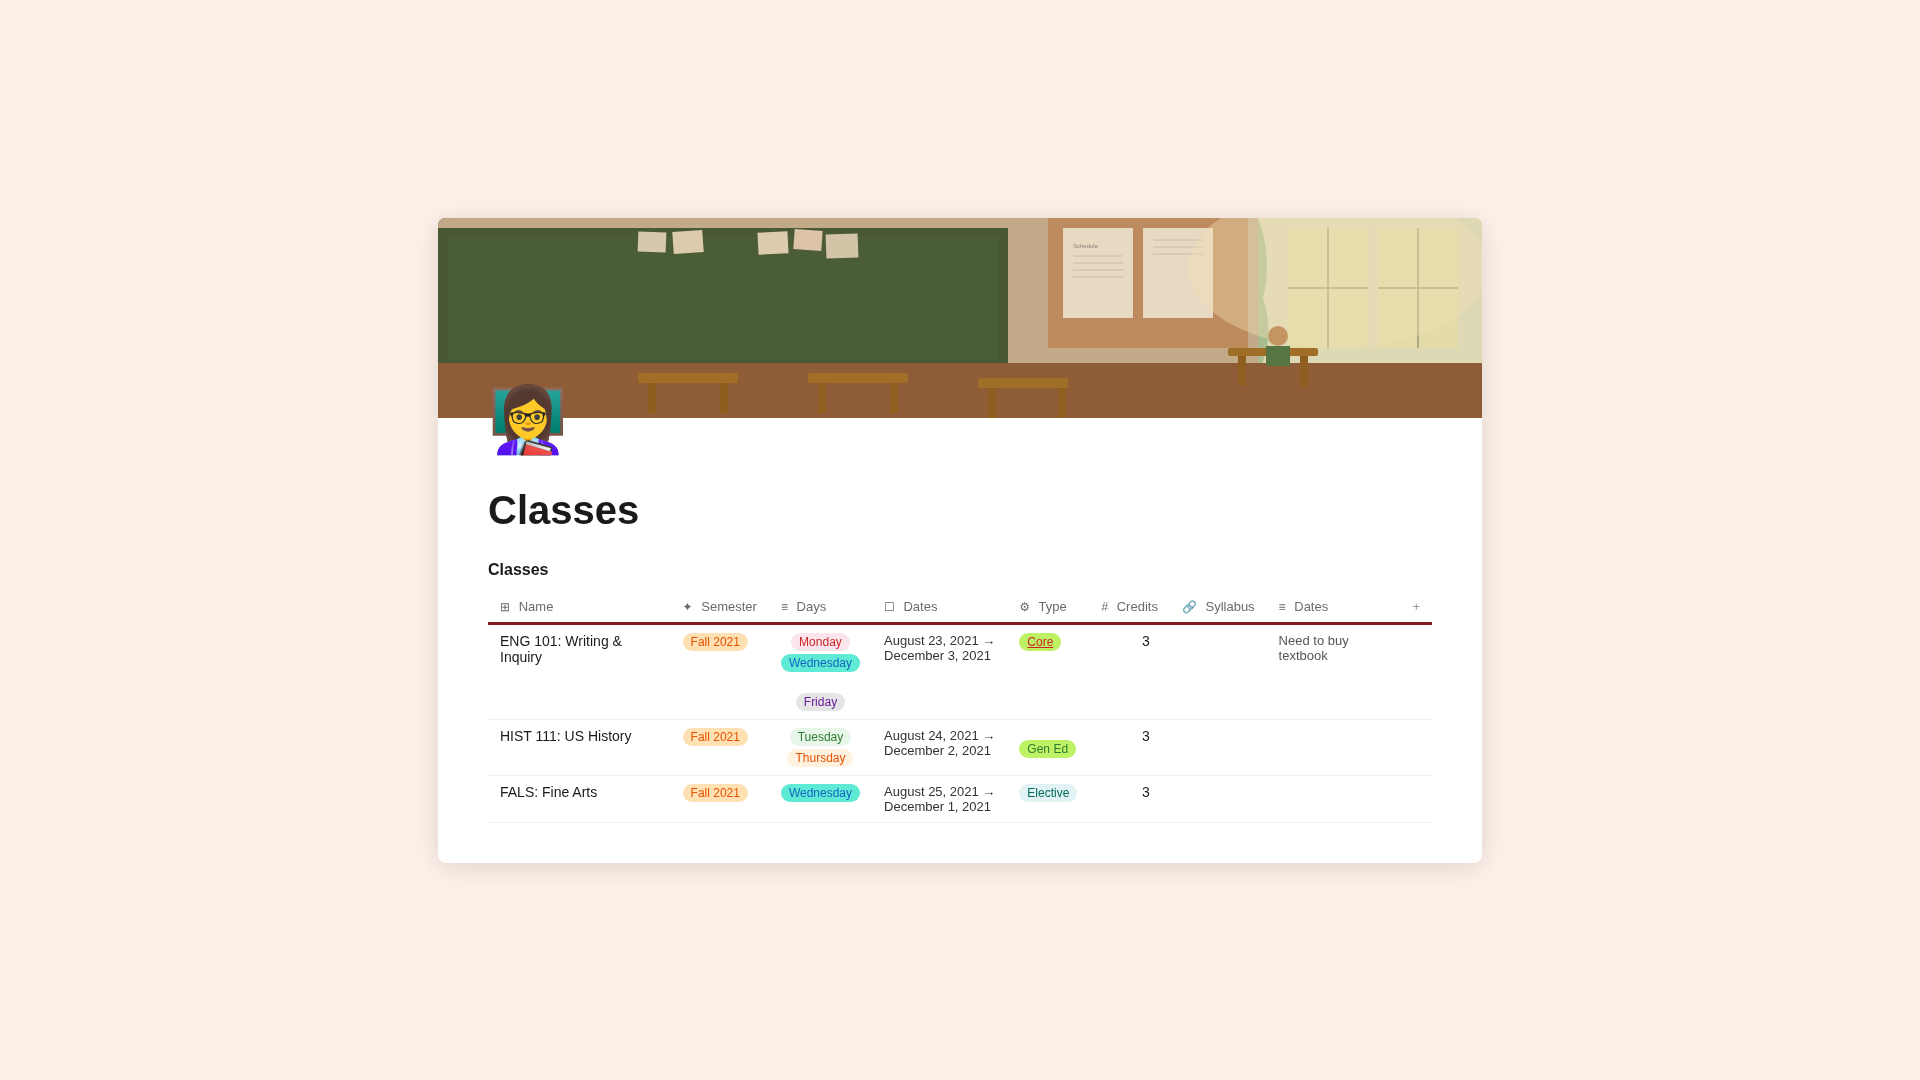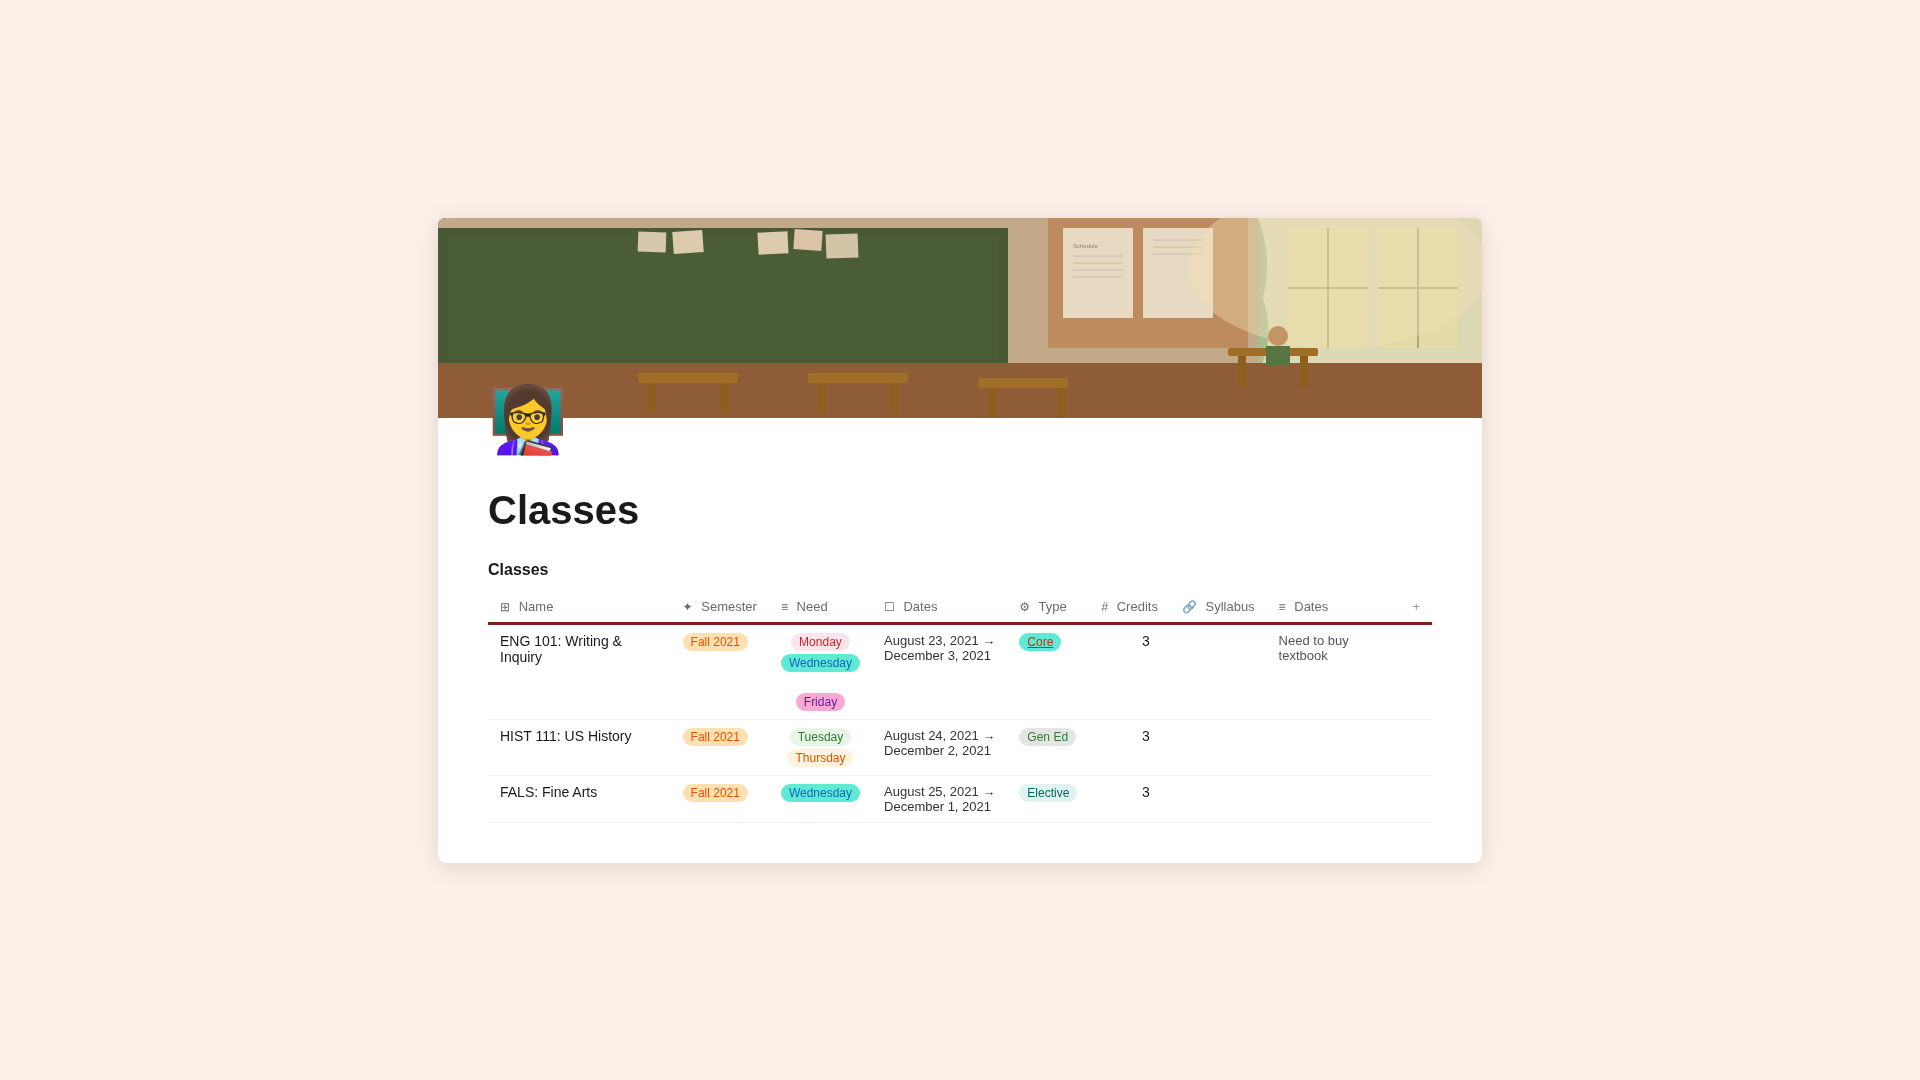--- a/index.html
+++ b/index.html
@@ -110,23 +110,23 @@
     .day-tags {
       display: flex;
       flex-direction: column;
       gap: 3px;
       align-items: center;
     }
     .tag-monday { background: #fce4ec; color: #c62828; }
     .tag-tuesday { background: #e8f5e9; color: #2e7d32; }
     .tag-wednesday { background: #5eead4; color: #1565c0; }
     .tag-thursday { background: #fff3e0; color: #e65100; }
-    .tag-friday { background: #f9a8d4; color: #6a1b9a; margin-top: 18px; }
-    .tag-core { background: #5eead4; color: #c62828; text-decoration: underline; }
-    .tag-gened { background: #e5e5e5; color: #2e7d32; }
+    .tag-friday { background: #e5e5e5; color: #6a1b9a; margin-top: 18px; }
+    .tag-core { background: #bef264; color: #c62828; text-decoration: underline; }
+    .tag-gened { background: #bef264; color: #2e7d32; margin-top: 12px; }
     .tag-elective { background: #e0f2f1; color: #00695c; }
     .cell-dates {
       white-space: nowrap;
       font-size: 13px;
       color: #333;
     }
     .cell-credits {
       text-align: right;
       padding-right: 20px;
     }
@@ -233,21 +233,21 @@
             <th>
               <span class="col-icon">⊞</span>
               <span>Name</span>
             </th>
             <th>
               <span class="col-icon">✦</span>
               <span>Semester</span>
             </th>
             <th>
               <span class="col-icon">≡</span>
-              <span>Need</span>
+              <span>Days</span>
             </th>
             <th>
               <span class="col-icon">☐</span>
               <span>Dates</span>
             </th>
             <th>
               <span class="col-icon">⚙</span>
               <span>Type</span>
             </th>
             <th>

